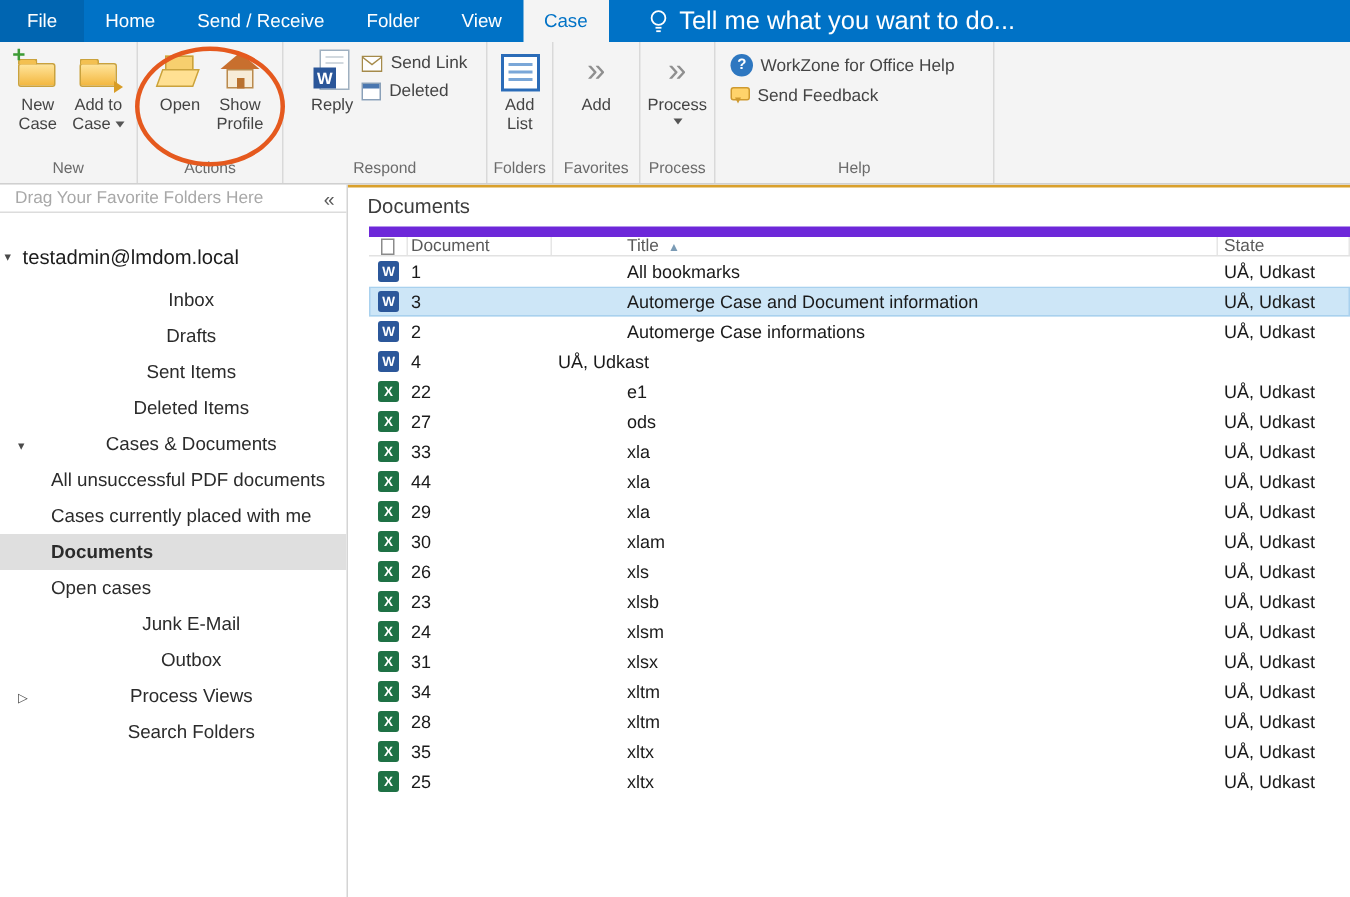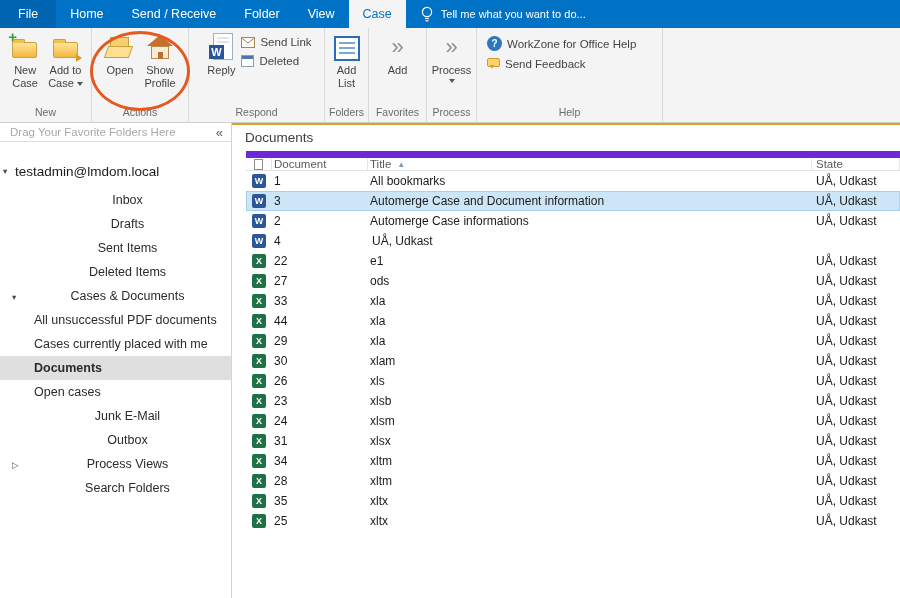--- a/index.html
+++ b/index.html
@@ -7,21 +7,21 @@
   body{font-family:"Liberation Sans",sans-serif;background:#fff;overflow:hidden;}
   .app{width:900px;height:598px;display:flex;flex-direction:column;overflow:hidden;background:#fff;}
   [data-interactable="true"]{cursor:pointer;}
 
   
   .tabbar{height:28px;background:#0072c6;display:flex;align-items:stretch;color:#fff;font-size:12.5px;flex:0 0 auto;}
   .tabs{display:flex;}
   .tab{padding:0 14px;display:flex;align-items:center;white-space:nowrap;}
   .tab.file{background:#0065b1;padding:0 18px;}
   .tab.active{background:#f4f4f4;color:#0072c6;}
-  .tellme{display:flex;align-items:center;gap:7px;padding:0 14px;font-size:11px;}
+  .tellme{display:flex;align-items:center;gap:7px;padding:0 26px;font-size:17px;}
 
   
   .ribbon{height:95px;background:#f4f4f4;border-bottom:1px solid #d0d0d0;display:flex;position:relative;flex:0 0 auto;}
   .rgroup{display:flex;flex-direction:column;border-right:1px solid #d9d9d9;padding:2px 2px 0;}
   .g-new{width:92px;}.g-actions{width:97px;}.g-respond{width:136px;}.g-folders{width:44px;}
   .g-favorites{width:58px;}.g-process{width:50px;}.g-help{width:186px;}
   .rgc{flex:1;display:flex;align-items:flex-start;justify-content:center;}
   .rgroup-label{height:17px;text-align:center;font-size:10.5px;color:#6b6b6b;line-height:15px;white-space:nowrap;}
   .rbtn-large{min-width:40px;display:flex;flex-direction:column;align-items:center;padding:2px 3px 0;}
   .rlabel{font-size:11px;line-height:13px;color:#444;text-align:center;white-space:nowrap;}
@@ -67,21 +67,21 @@
   .f-item.account{font-size:13.5px;height:26px;margin-bottom:4px;color:#1c1c1c;}
   .f-item.selected{background:#dfdfdf;font-weight:bold;}
 
   .main{flex:1;display:flex;flex-direction:column;border-top:2px solid #d9a02b;min-width:0;}
   .main-header{height:26px;line-height:26px;padding-left:13px;font-size:13.5px;color:#3c3c3c;flex:0 0 auto;}
   .table{padding-left:14px;flex:1;display:flex;flex-direction:column;min-height:0;}
   .thead{display:flex;height:20px;border-top:7px solid #6d28d9;border-bottom:1px solid #e2e2e2;font-size:11.5px;color:#5a5a5a;align-items:center;flex:0 0 auto;}
   .th{border-right:1px solid #e6e6e6;height:100%;display:flex;align-items:center;}
   .tc-icon{width:26px;display:flex;justify-content:center;flex:0 0 auto;}
   .tc-doc{width:96px;flex:0 0 auto;padding-left:2px;}
-  .tc-title{flex:1;min-width:0;padding-left:2px;overflow:hidden;}
+  .tc-title{flex:1;min-width:0;padding-left:2px;overflow:hidden;margin-left:48px;}
   .tc-state{width:88px;flex:0 0 auto;padding-left:4px;}
   .sort{font-size:8px;color:#7b9bb5;margin-left:6px;}
   .page-icon{width:9px;height:11px;border:1px solid #8b8b8b;background:#fff;display:inline-block;}
   .tbody{overflow:hidden;}
   .trow{display:flex;height:20px;align-items:center;font-size:12px;color:#1a1a1a;white-space:nowrap;}
   .trow.selected{background:#cde6f7;box-shadow:inset 0 0 0 1px #a9d1ee;}
   .file-icon{width:14px;height:14px;border-radius:2px;color:#fff;font-size:9px;font-weight:bold;display:inline-flex;align-items:center;justify-content:center;}
   .ft-word{background:#2b579a;}
   .ft-excel{background:#1e7145;}
 </style>

